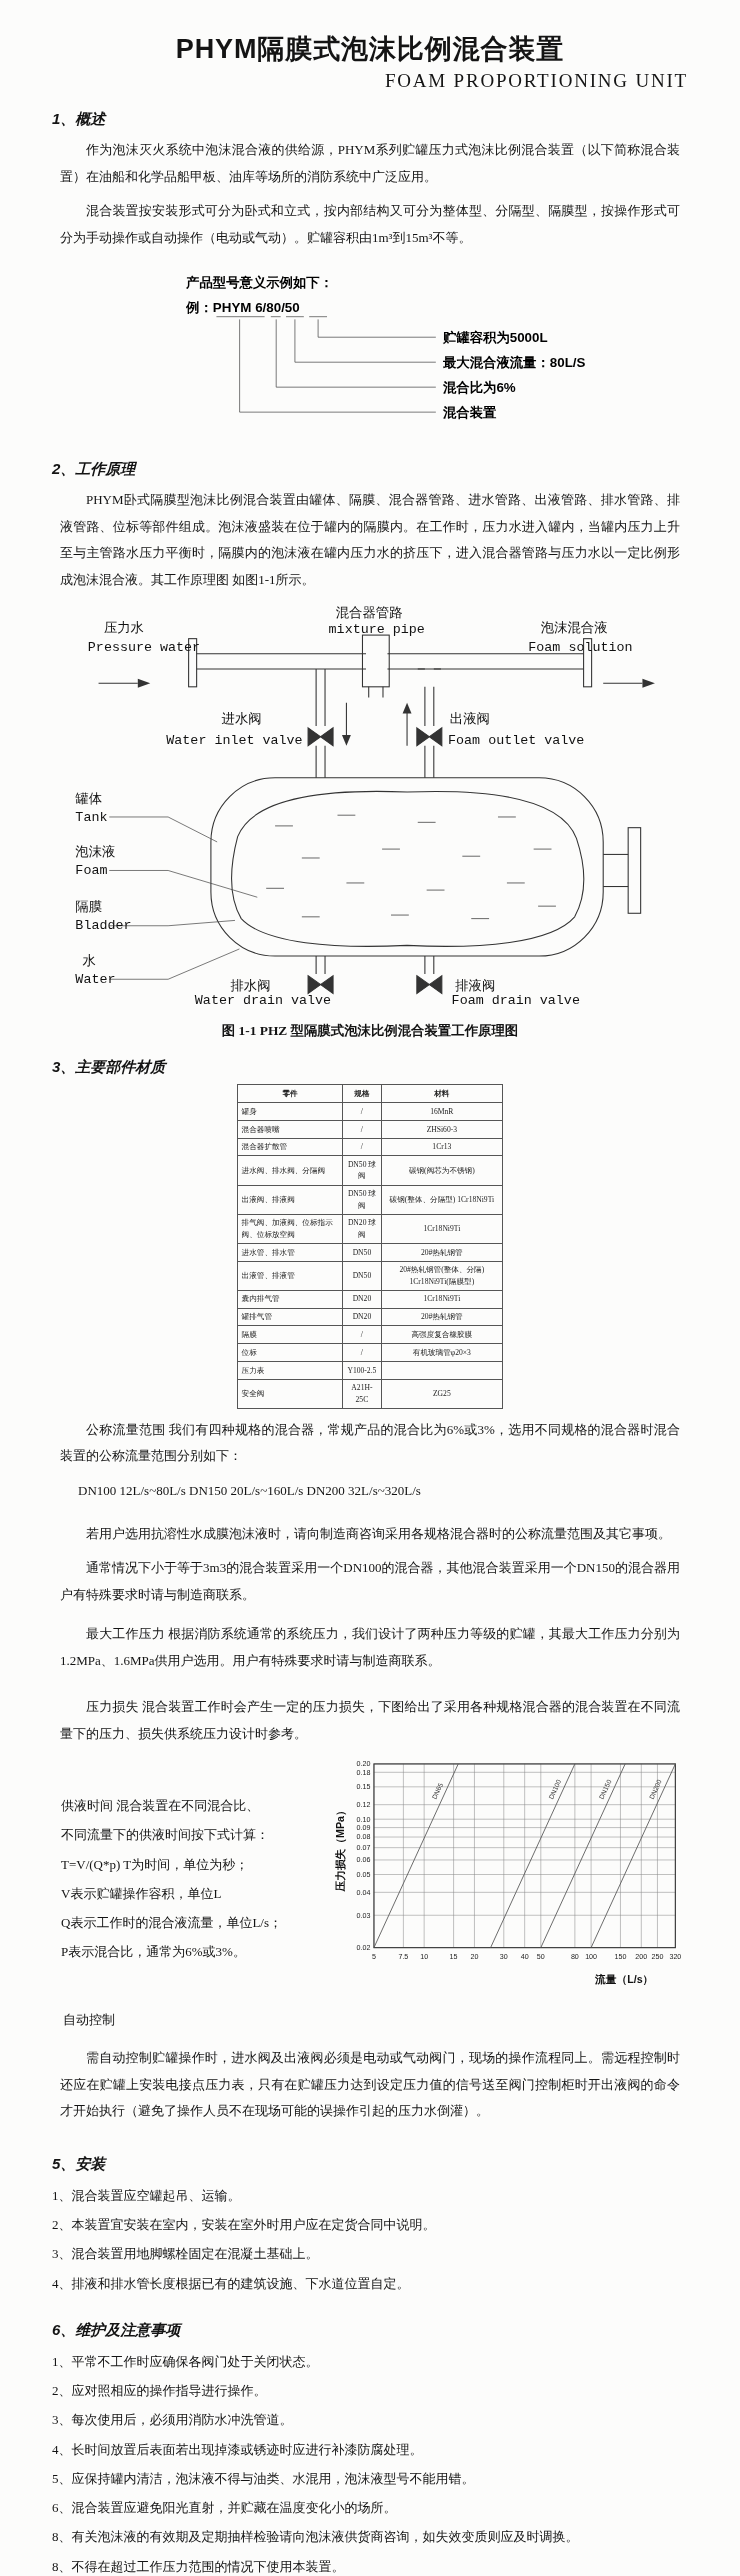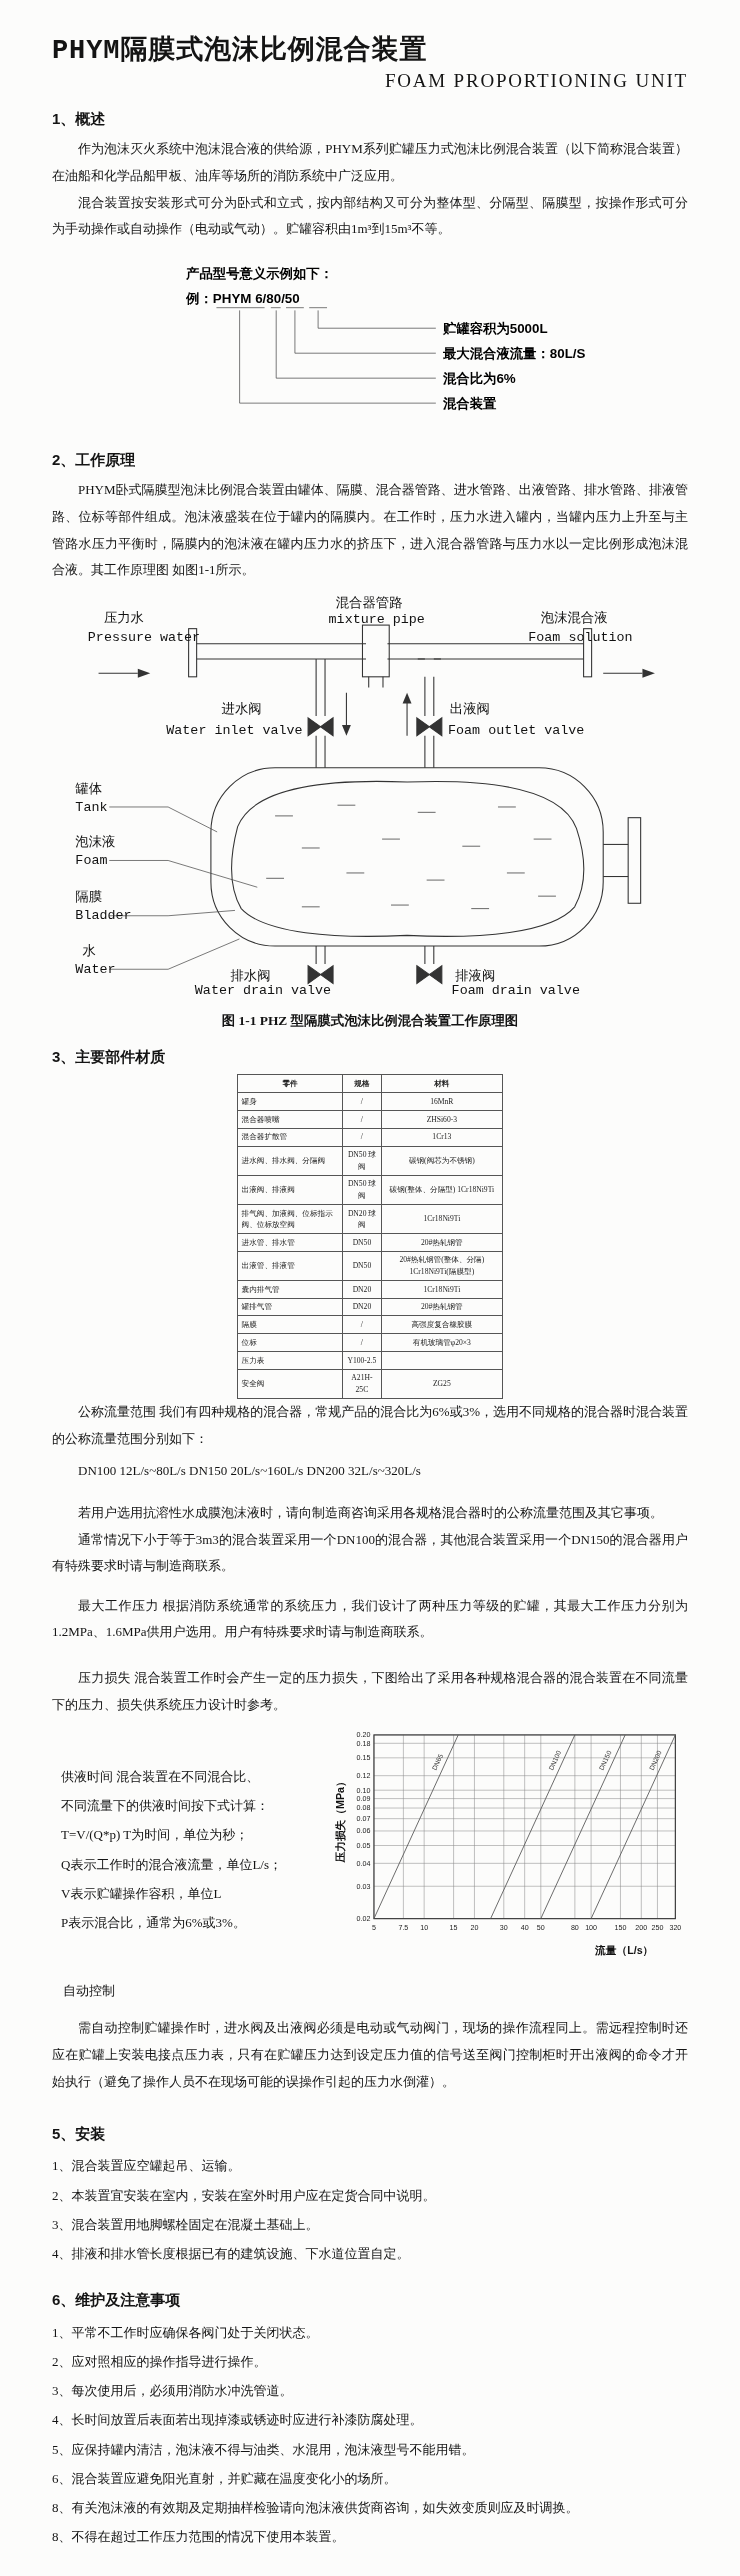--- a/index.html
+++ b/index.html
@@ -1,22 +1,22 @@
 <!DOCTYPE html>
 <html style="font-size:14.3px"><head>
 <meta charset="utf-8">
 <style>
   html,body{margin:0;padding:0;background:#ececec;}
   .page{width:740px;min-height:2576px;margin:0 auto;background:#fcfcfb;box-sizing:border-box;
         padding:27px 52px 36px;font-family:"Liberation Serif","DejaVu Serif",serif;color:#141414;}
-  .doc-title{text-align:left;font-family:Liberation Mono, monospace;font-weight:bold;
+  .doc-title{text-align:center;font-family:Liberation Sans, sans-serif;font-weight:bold;
         font-size:27px;letter-spacing:0.9px;margin:3.6px 0 3.6px;}
   .doc-subtitle{text-align:right;font-size:19px;letter-spacing:1.8px;margin:0 0 12.5px;}
-  .h-sec{font-family:"Liberation Sans","DejaVu Sans",sans-serif;font-weight:bold;font-size:15px;margin:18px 0 7.1px;}
-  .para{font-size:13px;line-height:2.05;text-align:justify;text-indent:2em;margin:0;}
+  .h-sec{font-family:"Liberation Sans","DejaVu Sans",sans-serif;font-weight:bold;font-size:15px;margin:18px 0 7.1px;font-style:italic;}
+  .para{font-size:13px;line-height:2.05;text-align:justify;text-indent:2em;margin:8px;}
   .plain-line{font-size:13px;line-height:2.05;margin:11px;}
   .indent1{padding-left:2em;}
   .list-block .list-line{font-size:13px;line-height:2.25;}
   .fig-caption{text-align:center;font-weight:bold;font-size:13.4px;margin:12.5px 0 5.3px;}
   svg text{font-family:"Liberation Sans","DejaVu Sans",sans-serif;}
   
   table.data{border-collapse:collapse;margin:0 auto;}
   table.data th,table.data td{border:0.9px solid #555;color:#222;text-align:center;vertical-align:middle;}
   table.mat th,table.mat td{font-size:7.6px;padding:2.7px 3.6px;line-height:1.5;}
   table.mat td:first-child{text-align:left;}
@@ -284,22 +284,22 @@
   <p class="para">若用户选用抗溶性水成膜泡沫液时，请向制造商咨询采用各规格混合器时的公称流量范围及其它事项。</p>
   <p class="para">通常情况下小于等于3m3的混合装置采用一个DN100的混合器，其他混合装置采用一个DN150的混合器用户有特殊要求时请与制造商联系。</p>
   <p class="para" style="margin-top:12.5px;">最大工作压力  根据消防系统通常的系统压力，我们设计了两种压力等级的贮罐，其最大工作压力分别为1.2MPa、1.6MPa供用户选用。用户有特殊要求时请与制造商联系。</p>
   <p class="para" style="margin-top:19.6px;">压力损失  混合装置工作时会产生一定的压力损失，下图给出了采用各种规格混合器的混合装置在不同流量下的压力、损失供系统压力设计时参考。</p>
 
   <div class="row-flex" style="margin-top:7.1px;">
     <div class="list-block" style="width:267px;padding-top:36px;padding-left:9px;">
         <div class="list-line">供液时间  混合装置在不同混合比、</div>
         <div class="list-line">不同流量下的供液时间按下式计算：</div>
         <div class="list-line">T=V/(Q*p)    T为时间，单位为秒；</div>
+        <div class="list-line">V表示贮罐操作容积，单位L</div>
         <div class="list-line">Q表示工作时的混合液流量，单位L/s；</div>
-        <div class="list-line">V表示贮罐操作容积，单位L</div>
         <div class="list-line">P表示混合比，通常为6%或3%。</div>
       </div>
     <div style="width:357px;">
       <svg id="perf-chart" width="357" height="239" viewBox="0 0 400 268">
           <line class="grid" x1="48" y1="216.0" x2="386" y2="216.0"></line>
           <text class="tick ty" x="44" y="218.6">0.02</text>
           <line class="grid" x1="48" y1="179.7" x2="386" y2="179.7"></line>
           <text class="tick ty" x="44" y="182.3">0.03</text>
           <line class="grid" x1="48" y1="154.0" x2="386" y2="154.0"></line>
           <text class="tick ty" x="44" y="156.6">0.04</text>

